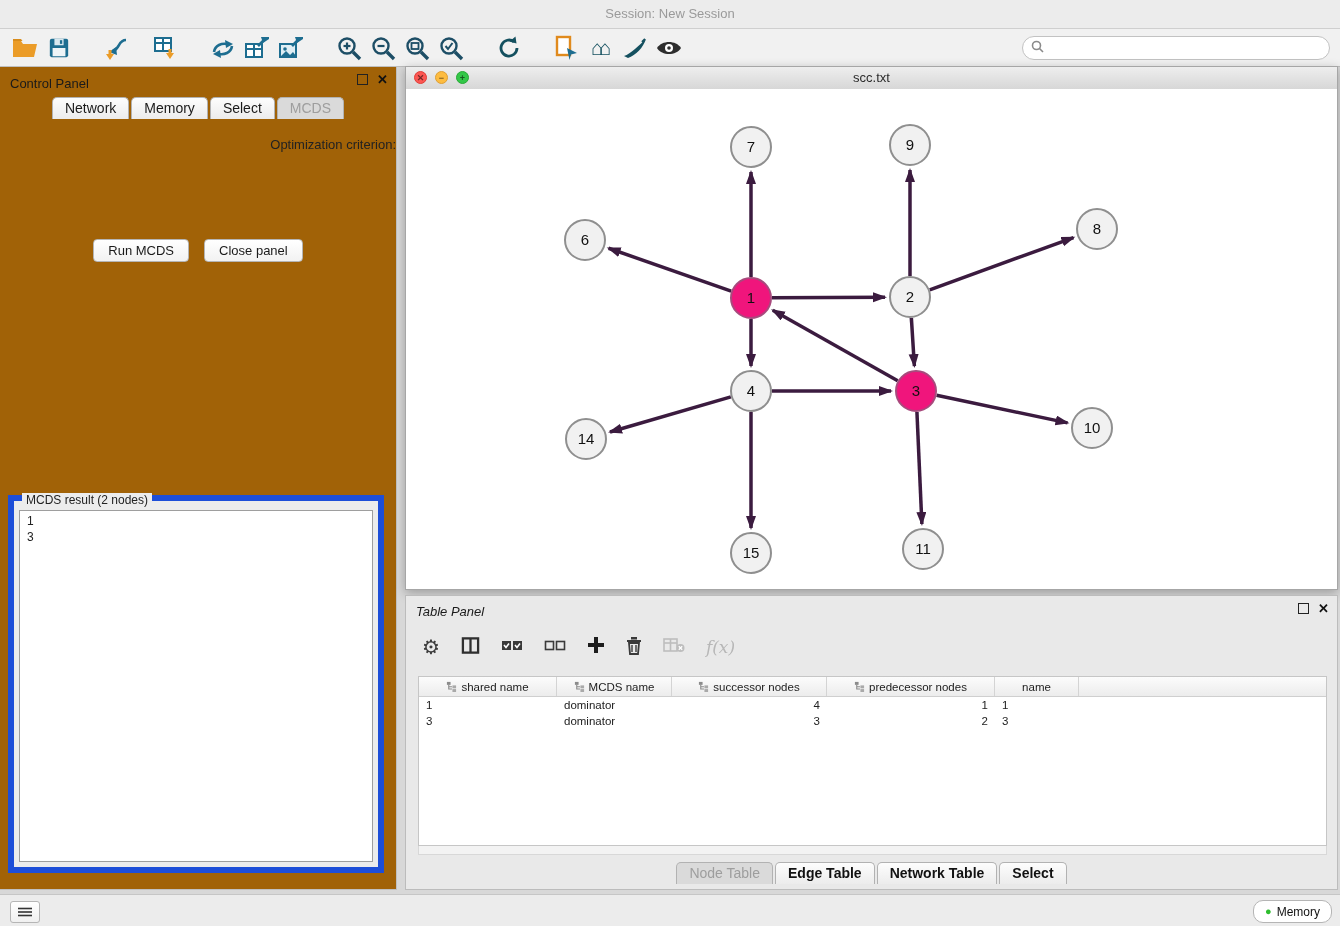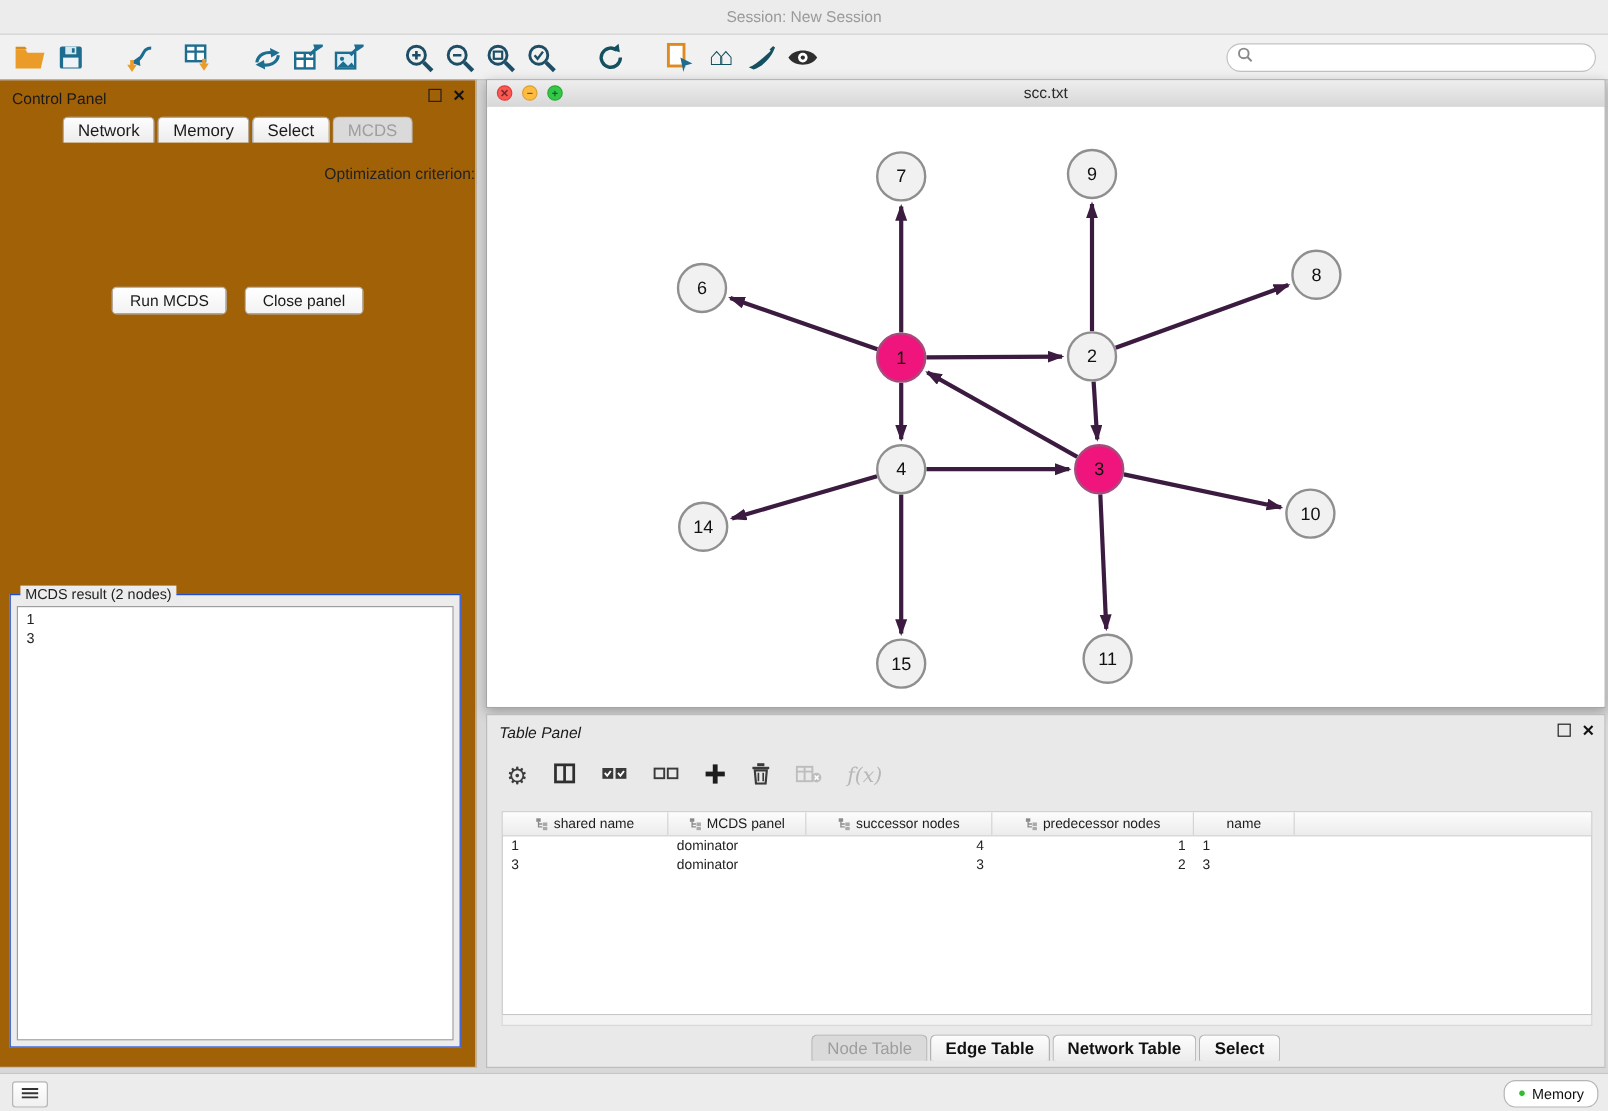--- a/index.html
+++ b/index.html
@@ -45,21 +45,21 @@
              border:1px solid #ababab;border-radius:4px;display:flex;align-items:center;
              font-size:13px;padding:0 6px;box-sizing:border-box;}
   .cp-select .sel-text{flex:1;}
   .stepper{display:flex;flex-direction:column;gap:2px;align-items:center;}
   .tri-up{width:0;height:0;border-left:4px solid transparent;border-right:4px solid transparent;border-bottom:5px solid #555;}
   .tri-dn{width:0;height:0;border-left:4px solid transparent;border-right:4px solid transparent;border-top:5px solid #555;}
   .cp-buttons{position:absolute;top:126px;left:0;right:0;display:flex;justify-content:center;gap:15px;}
   .btn{background:linear-gradient(#ffffff,#f2f2f2);border:1px solid #b5b5b5;border-radius:4px;
        font-size:13px;padding:3px 14px;color:#1a1a1a;margin-top:46px;}
   .cp-result{position:absolute;top:428px;left:8px;right:12px;bottom:16px;
-             border:1px solid #1d4ed8;background:#ececec;}
+             border:6px solid #1d4ed8;background:#ececec;}
   .cp-result-legend{position:absolute;top:-8px;left:8px;background:#ececec;padding:0 4px;font-size:12px;}
   .cp-result-inner{position:absolute;left:5px;right:5px;top:9px;bottom:5px;background:#fff;
                    border:1px solid #9e9e9e;font-size:12px;line-height:16px;padding:2px 7px;overflow:hidden;}
 
   
   .net-window{left:405px;top:66px;width:933px;height:524px;background:#fff;
               border:1px solid #a6a6a6;box-sizing:border-box;box-shadow:0 3px 10px rgba(0,0,0,.28);}
   .net-titlebar{height:22px;background:linear-gradient(#eeeeee,#d7d7d7);border-bottom:1px solid #b0b0b0;
                 position:relative;text-align:center;line-height:22px;font-size:13px;color:#2b2b2b;}
   .lights{position:absolute;left:8px;top:4px;display:flex;gap:8px;}
@@ -438,21 +438,21 @@
           </svg>
           <span>shared name</span>
         </span>
       <span class="th c1">
           <svg width="11" height="11" viewBox="0 0 12 12">
             <rect x="1" y="1" width="4" height="3.2" fill="#8b8b8b"></rect>
             <path d="M3 4.2v4.6h3.5M3 6.2h3.5" stroke="#8b8b8b" fill="none" stroke-width="1.2"></path>
             <rect x="7" y="4.8" width="4" height="3.2" fill="#a9a9a9"></rect>
             <rect x="7" y="8.8" width="4" height="3.2" fill="#a9a9a9"></rect>
           </svg>
-          <span>MCDS panel</span>
+          <span>MCDS name</span>
         </span>
       <span class="th c2">
           <svg width="11" height="11" viewBox="0 0 12 12">
             <rect x="1" y="1" width="4" height="3.2" fill="#8b8b8b"></rect>
             <path d="M3 4.2v4.6h3.5M3 6.2h3.5" stroke="#8b8b8b" fill="none" stroke-width="1.2"></path>
             <rect x="7" y="4.8" width="4" height="3.2" fill="#a9a9a9"></rect>
             <rect x="7" y="8.8" width="4" height="3.2" fill="#a9a9a9"></rect>
           </svg>
           <span>successor nodes</span>
         </span>

